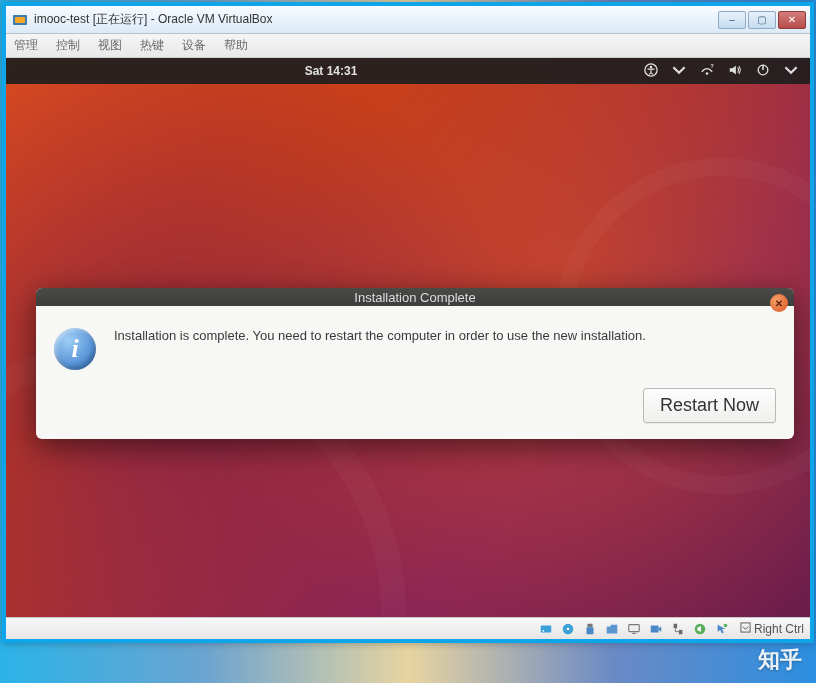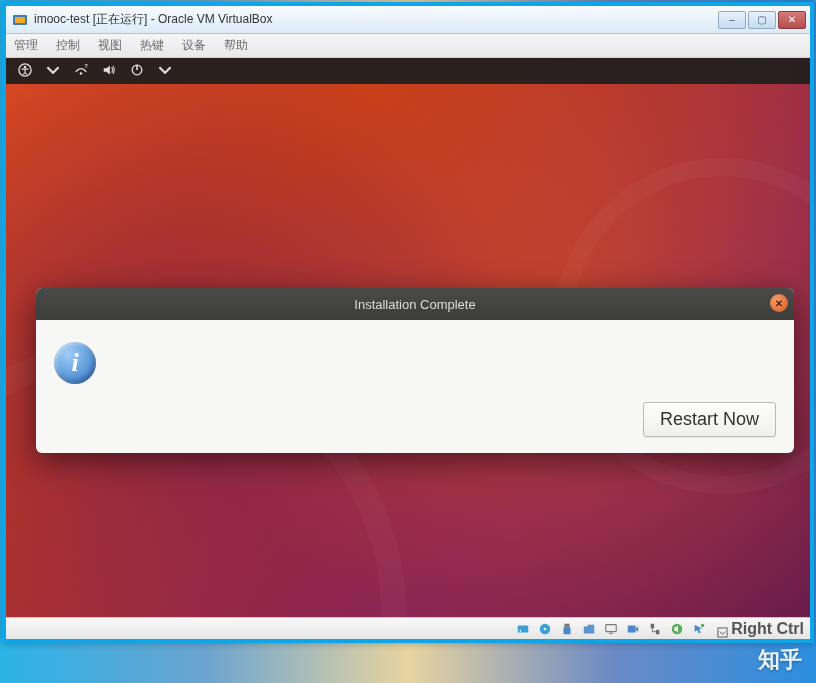--- a/index.html
+++ b/index.html
@@ -85,21 +85,21 @@
 
 .dialog {
   position: absolute; z-index: 5;
   left: 30px; right: 16px; top: 230px;
   background: #f7f7f5;
   border-radius: 6px;
   box-shadow: 0 8px 30px rgba(0,0,0,0.5);
   overflow: hidden;
 }
 .dialog-title {
-  height: 32px;
+  height: 18px;
   background: linear-gradient(#4a4a48, #3d3d3b);
   color: #dcdcdc; font-size: 13px; font-weight: 500;
   display: flex; align-items: center; justify-content: center;
   position: relative;
 }
 .dialog-close {
   position: absolute; right: 6px; top: 6px;
   width: 18px; height: 18px; border-radius: 50%;
   background: radial-gradient(circle at 35% 35%, #f5a06a, #d9531e);
   display: flex; align-items: center; justify-content: center;
@@ -139,22 +139,22 @@
   border-top: 1px solid #c8c8c8;
   display: flex; align-items: center; justify-content: flex-end;
   padding: 0 6px; gap: 6px;
 }
 .status-ico {
   width: 16px; height: 16px;
   display: flex; align-items: center; justify-content: center;
 }
 .status-ico svg { width: 14px; height: 14px; }
 .host-key {
-  font-size: 16px; color: #555; margin-left: 4px;
-  display: flex; align-items: flex-end; gap: 3px; font-weight: bold;
+  font-size: 12px; color: #555; margin-left: 4px;
+  display: flex; align-items: flex-start; gap: 3px;
 }
 
 
 .watermark {
   position: absolute; right: 14px; bottom: 8px;
   color: rgba(255,255,255,0.9);
   font-size: 22px; font-weight: 500;
   display: flex; align-items: flex-end; gap: 18px;
   text-shadow: 0 1px 3px rgba(0,0,0,0.3);
   font-family: "Microsoft YaHei", sans-serif;
@@ -186,20 +186,21 @@
     <span>控制</span>
     <span>视图</span>
     <span>热键</span>
     <span>设备</span>
     <span>帮助</span>
   </div>
 
   <div class="guest">
 
     <div class="topbar">
+      <div class="clock">Sat 14:31</div>
       <div class="indicators">
         <span>
           <svg viewBox="0 0 16 16">
               <circle cx="8" cy="8" r="7" fill="none" stroke="#e0e0e0" stroke-width="1.5"></circle>
               <circle cx="8" cy="4.5" r="1.5"></circle>
               <path d="M4 7 L12 7 M8 7 L8 11 M6 13 L8 11 L10 13" stroke="#e0e0e0" stroke-width="1.3" fill="none"></path>
             </svg>
         </span>
         <span>
           <svg class="chev" viewBox="0 0 10 10">
@@ -233,20 +234,21 @@
       </div>
     </div>
 
     <div class="dialog">
       <div class="dialog-title">
         <span>Installation Complete</span>
         <div class="dialog-close">✕</div>
       </div>
       <div class="dialog-body">
         <div class="info-icon">i</div>
+        <div>Installation is complete. You need to restart the computer in order to use the new installation.</div>
       </div>
       <div class="dialog-actions">
         <button class="btn">Restart Now</button>
       </div>
     </div>
 
   </div>
 
   <div class="statusbar">
     <span class="status-ico">

